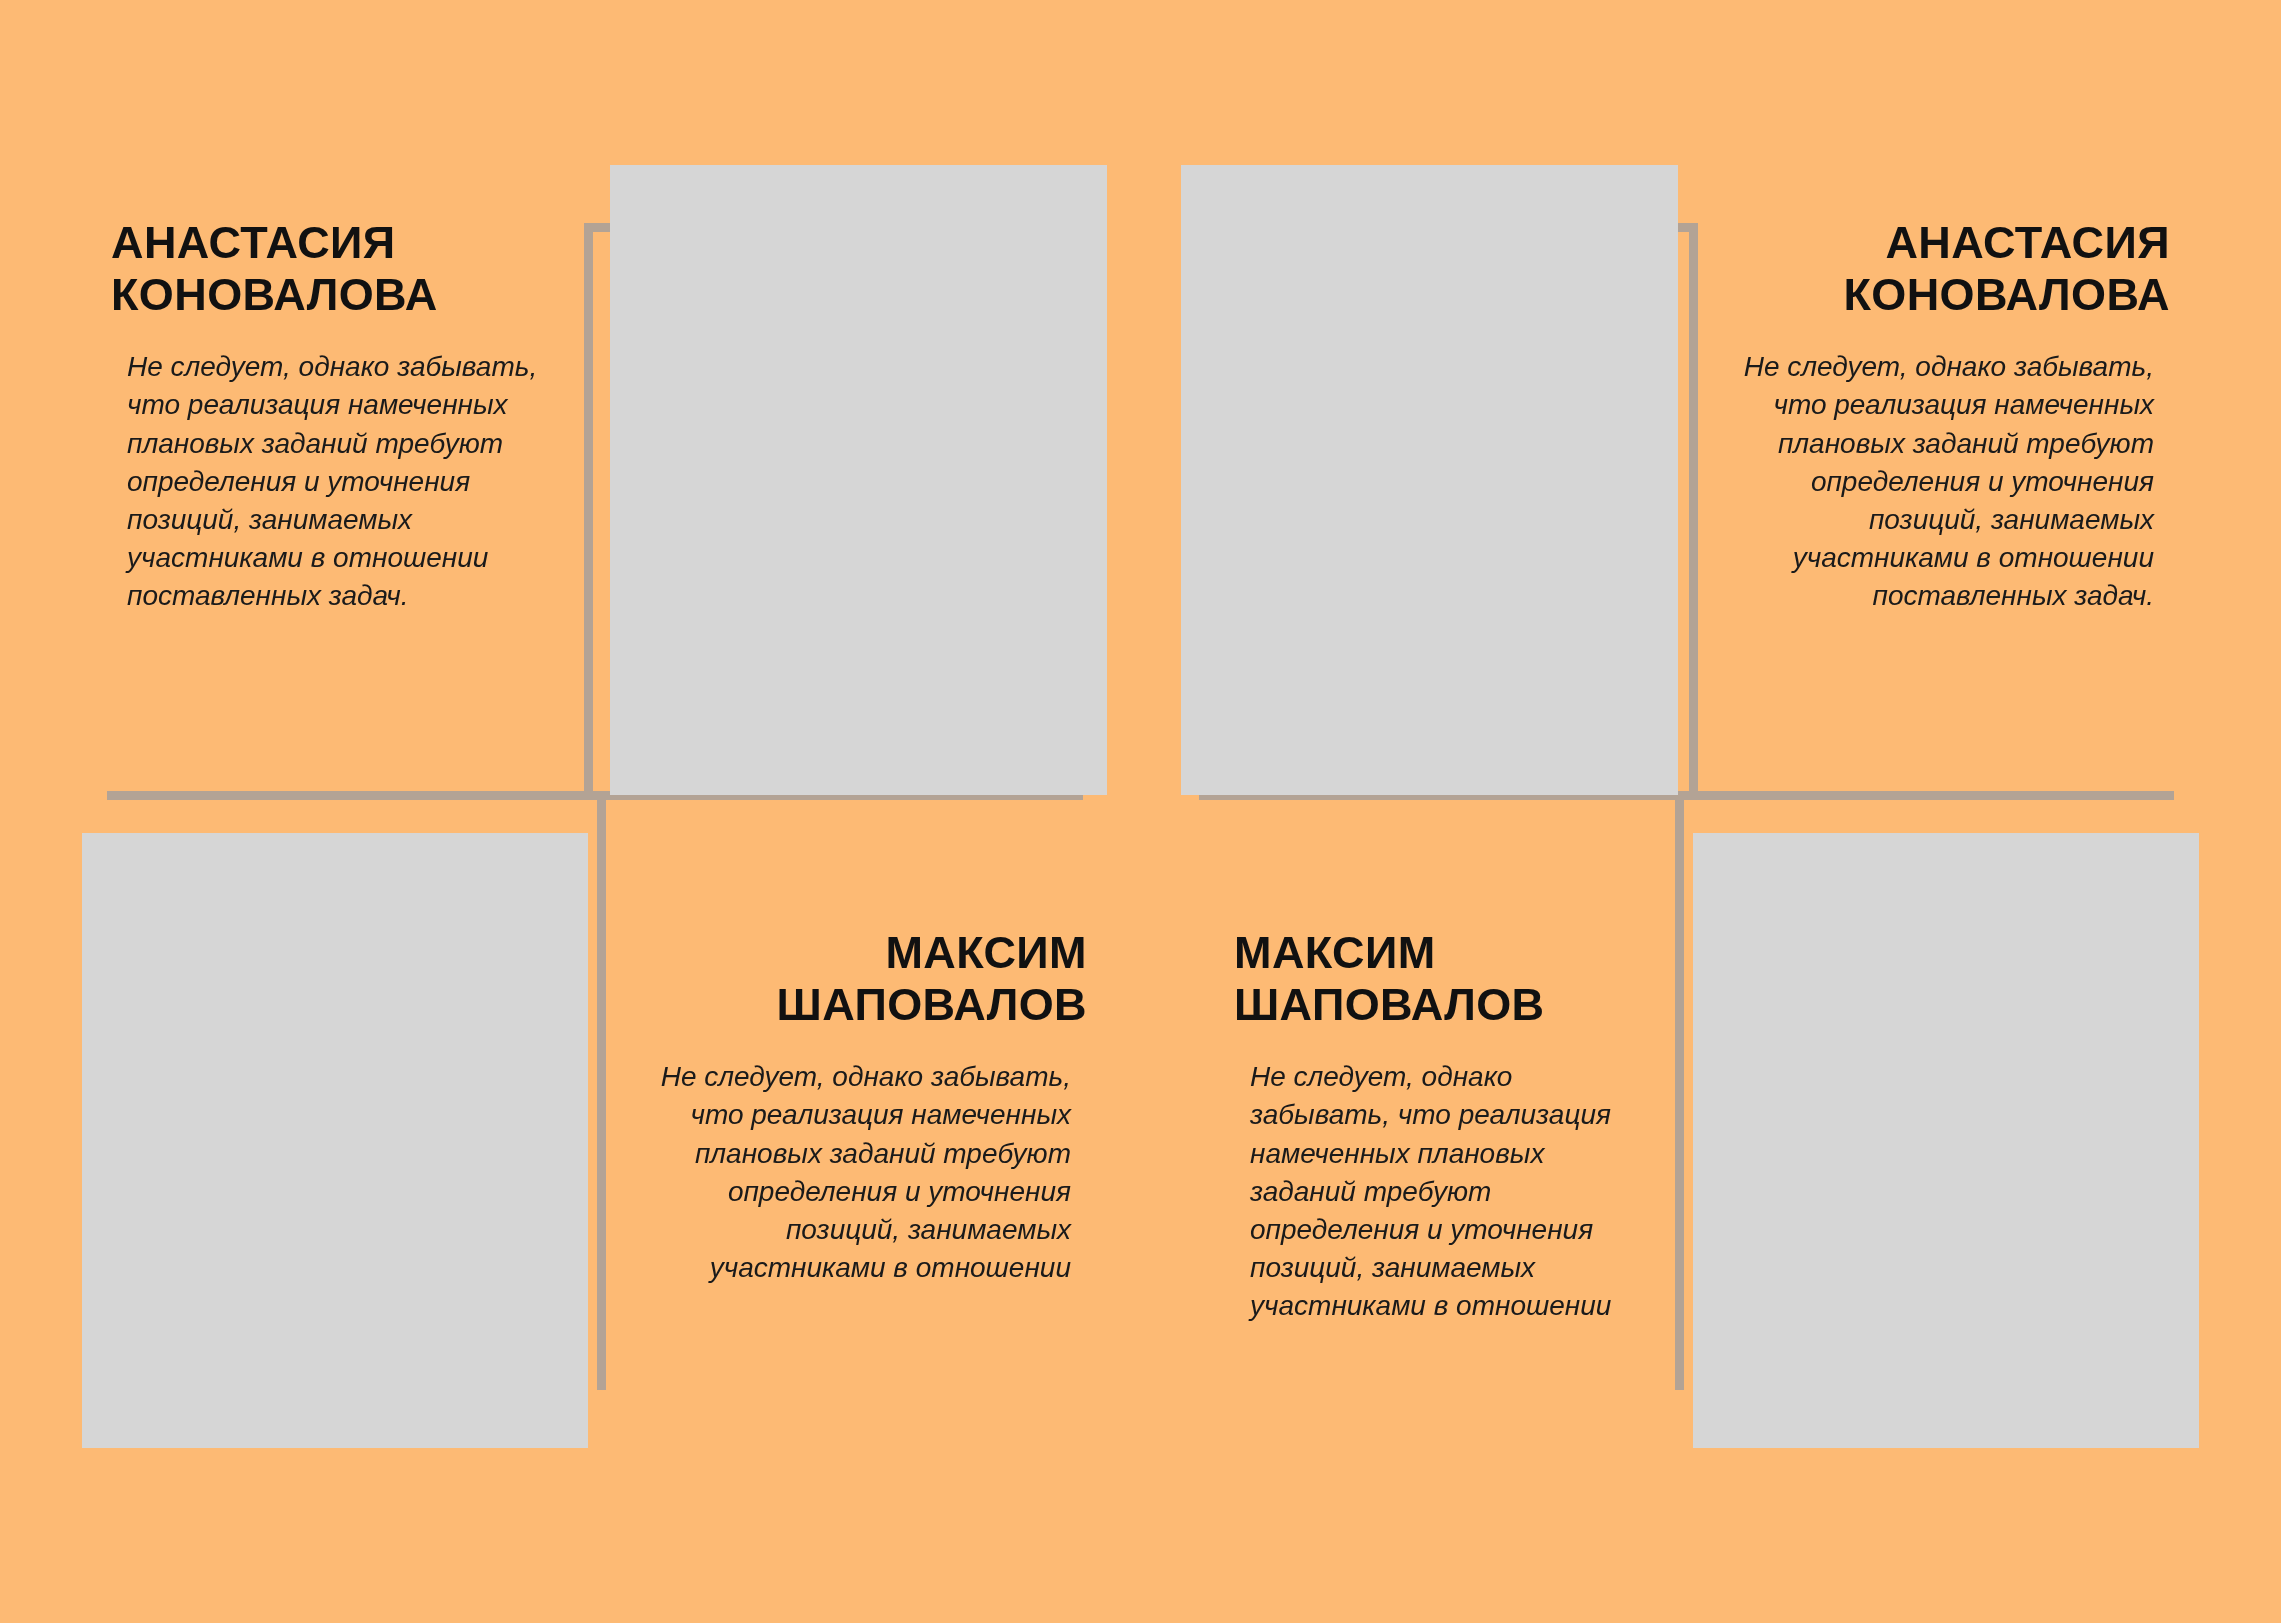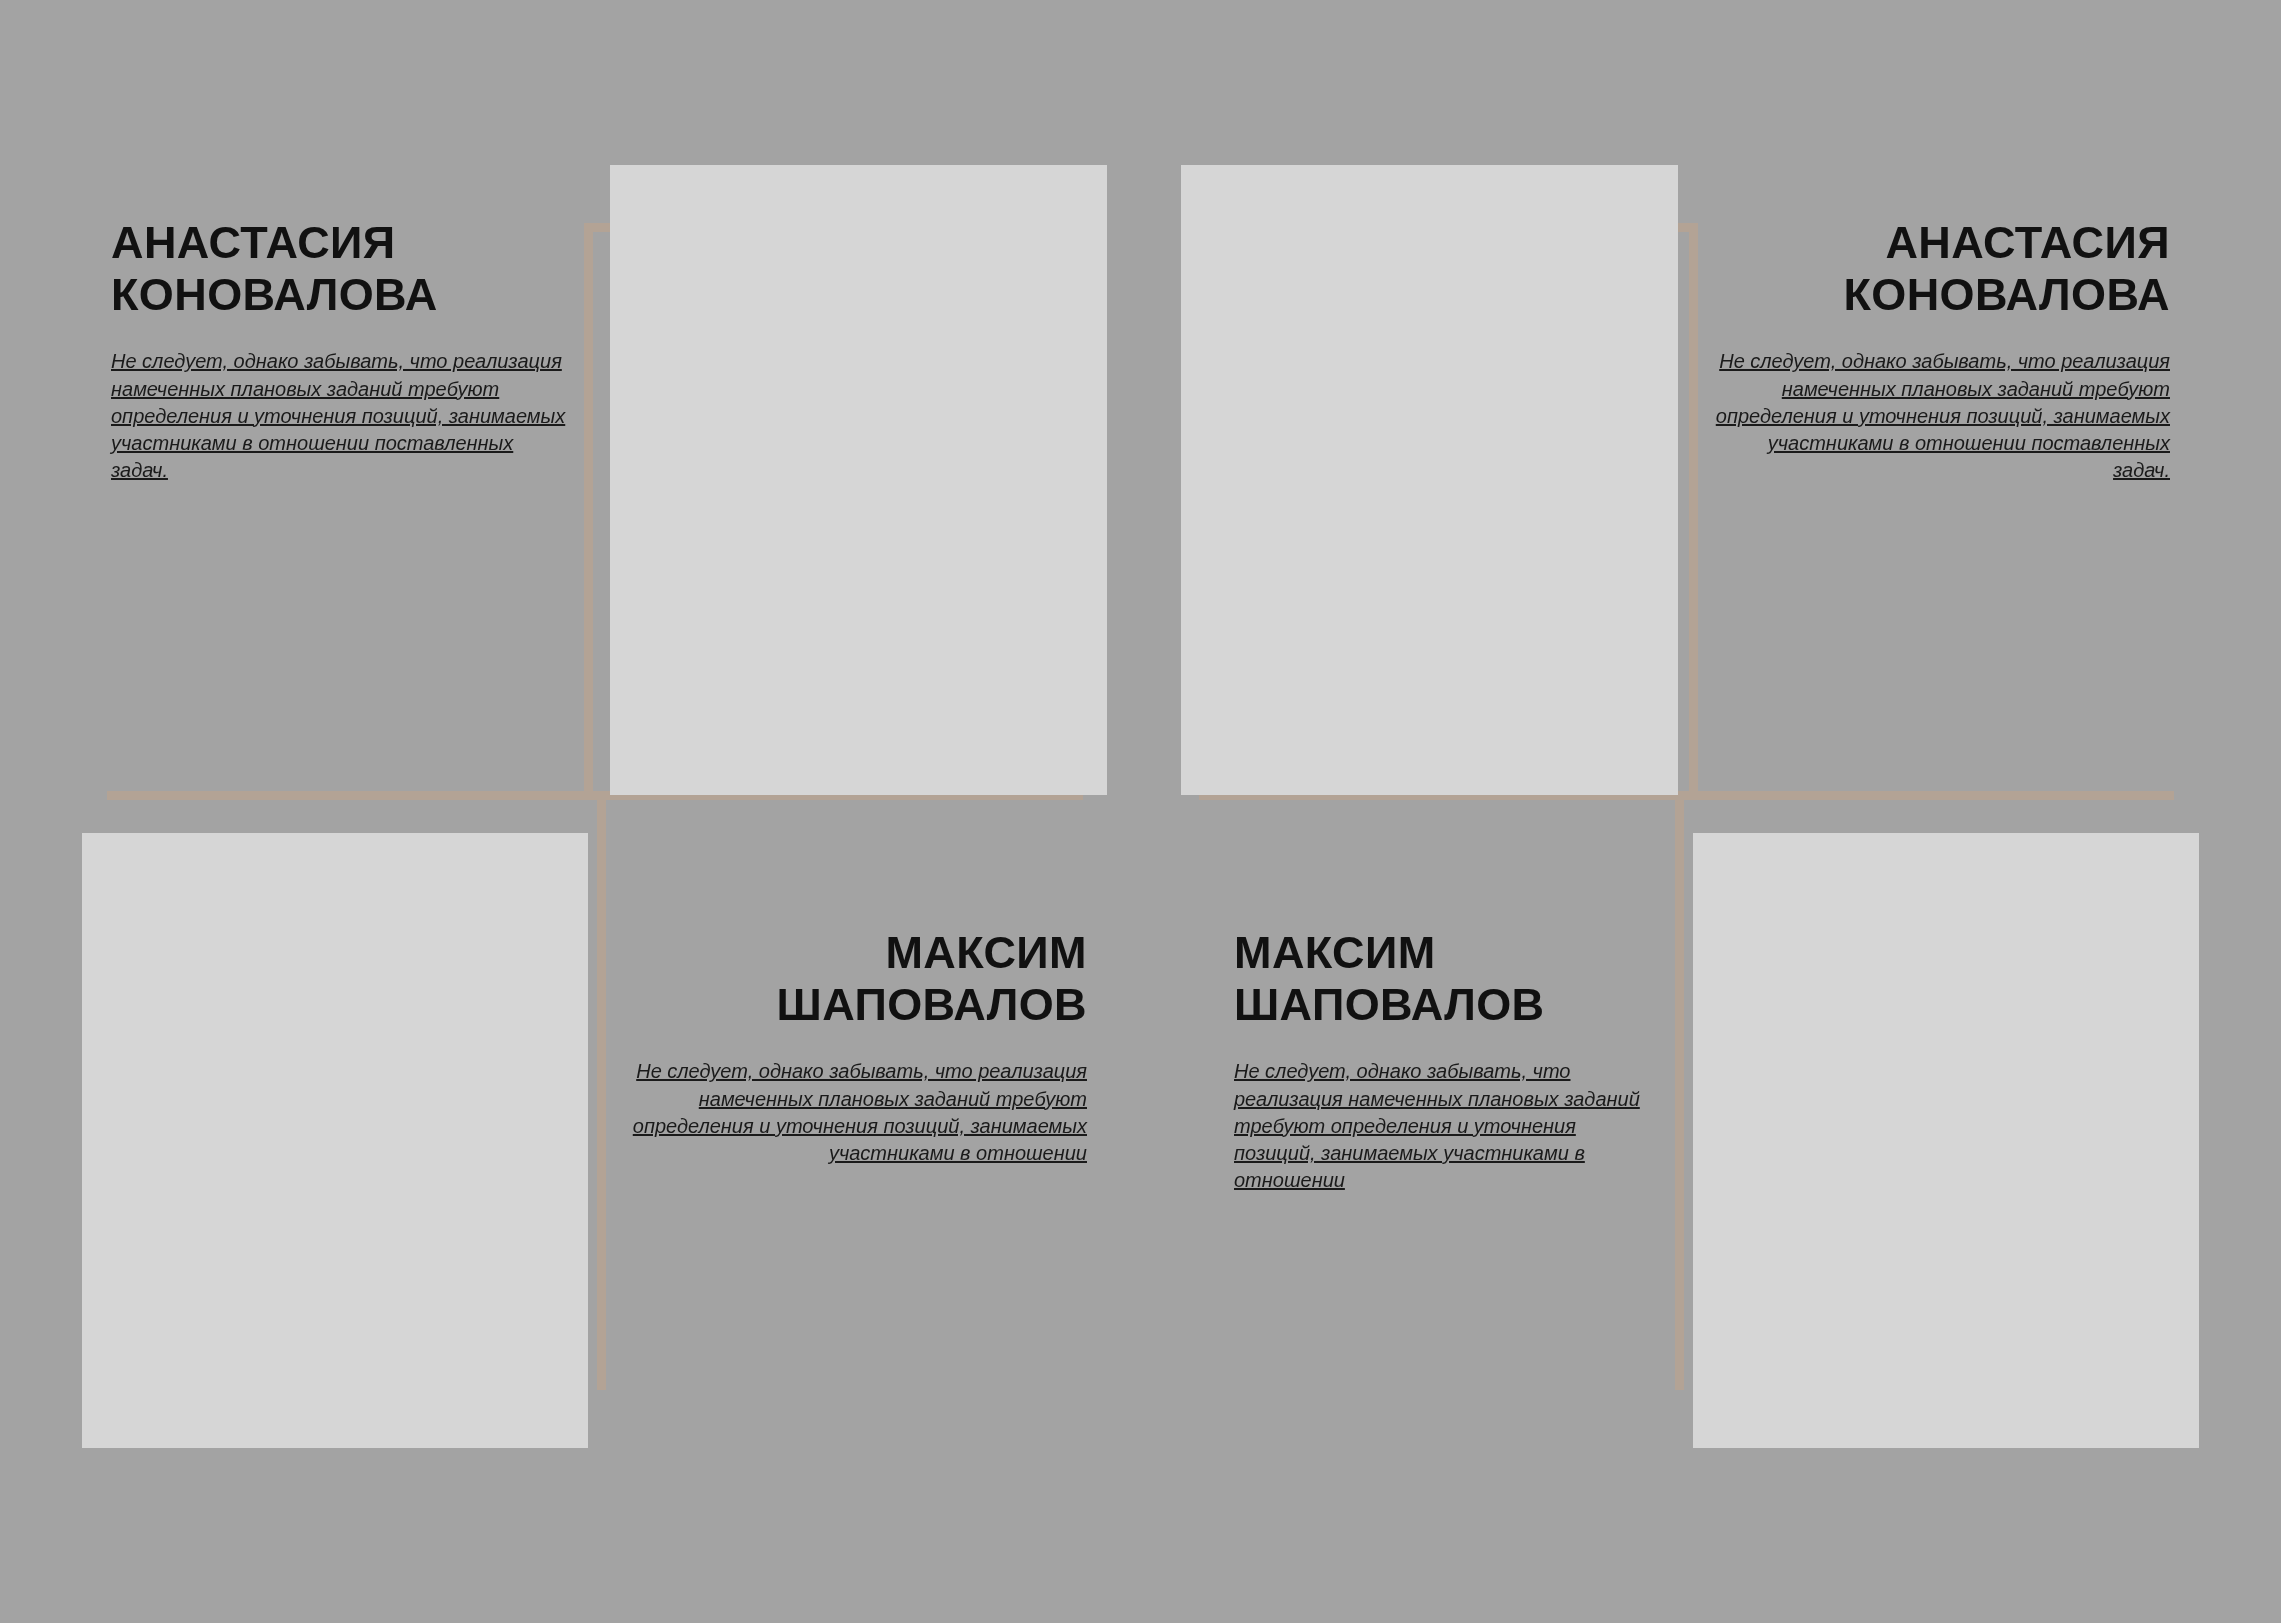--- a/index.html
+++ b/index.html
@@ -2,46 +2,45 @@
 <html style="font-size:14.3px"><head>
 <meta charset="utf-8">
 <style>
   html,body{margin:0;padding:0;}
   body{
     width:2281px;height:1624px;
     background:#ffffff;
     font-family:"Liberation Sans","DejaVu Sans",sans-serif;
     overflow:hidden;
   }
-  .stage{position:relative;width:2281px;height:1624px;background:#a3a3a3;}
+  .stage{position:relative;width:2281px;height:1624px;background:#fdba74;}
 
   
   .photo{position:absolute;background:#d6d6d6;z-index:3;}
 
   
   .bracket{position:absolute;z-index:2;box-sizing:border-box;border-style:solid;border-color:#b3a395;}
 
   
   .textblock{position:absolute;z-index:5;}
   .name{
     font-size:45px;
     line-height:1.16;
     font-weight:bold;
     letter-spacing:0.4px;
     color:#111111;
     margin:0 0 27px 0;
     text-transform:uppercase;
   }
   .desc{
-    font-size:20px;
+    font-size:28px;
     line-height:1.36;
     font-style:italic;
     color:#1a1a1a;
-    margin:0;
-    text-decoration:underline;
+    margin:16px;
   }
   .al-left{text-align:left;}
   .al-right{text-align:right;}
 </style>
 </head>
 <body>
 
 <div class="stage">
 
   <div class="bracket" style="left:584px;top:223px;width:499px;height:577px;border-width:9px 0 9px 9px;"></div>

